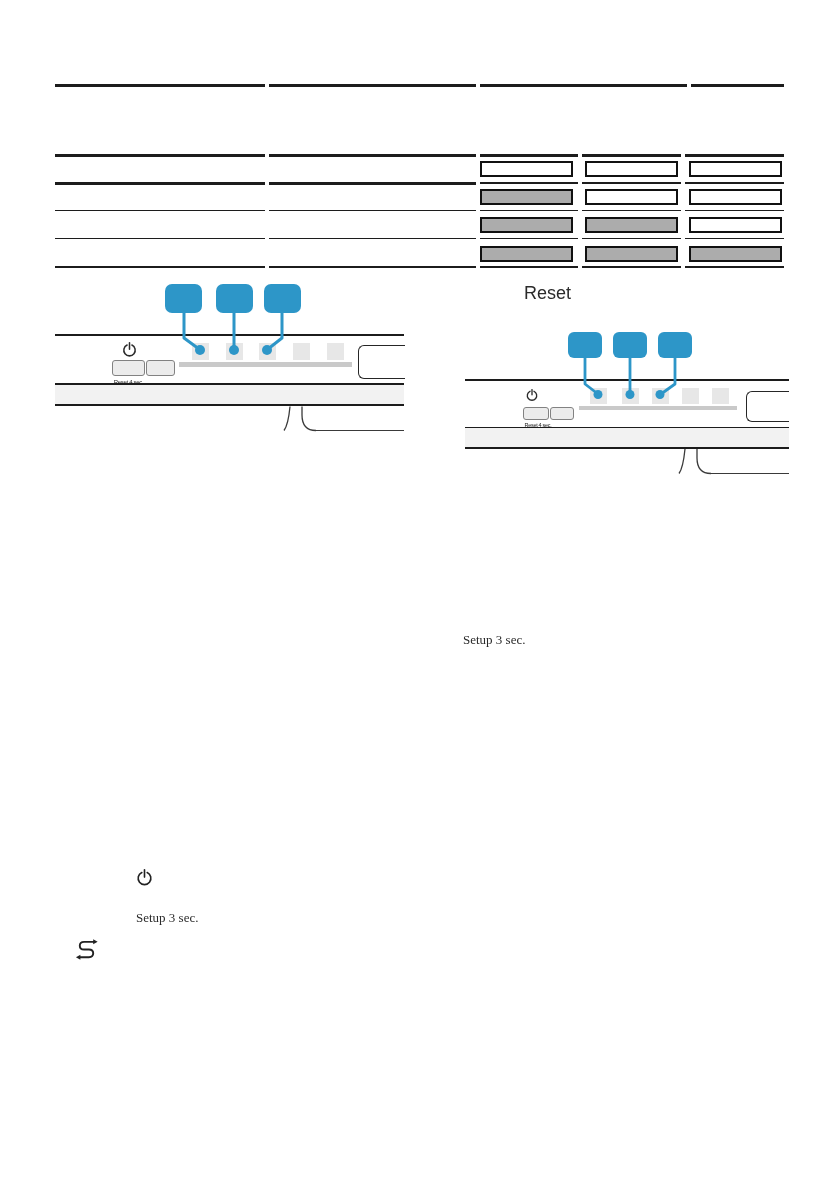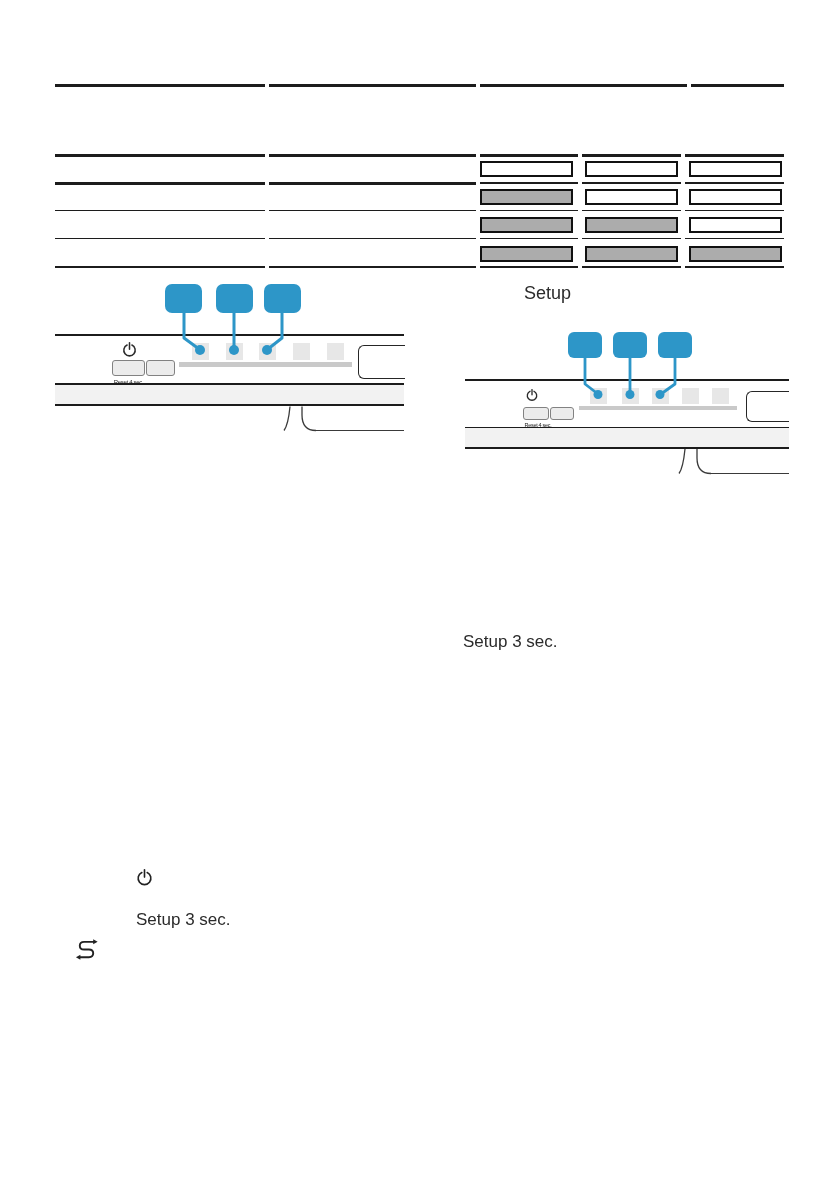--- a/index.html
+++ b/index.html
@@ -12,21 +12,21 @@
   .bar{position:absolute;background:#c9c9c9;}
   .pill{position:absolute;background:#ececec;border:1.3px solid #828282;border-radius:3px;box-sizing:border-box;}
   .tinytxt{position:absolute;font-size:6px;line-height:6px;color:#1a1a1a;white-space:nowrap;
            text-align:center;letter-spacing:-0.3px;}
   .panelline{position:absolute;background:#1c1c1c;}
   .bandfill{position:absolute;background:#f2f2f2;}
   .display{position:absolute;border:1.6px solid #262626;border-right:none;border-radius:6px 0 0 6px;
            box-sizing:border-box;background:#fff;}
   .lbl{position:absolute;color:#2b2b2b;white-space:nowrap;}
   .lbl-start{font-size:18px;}
-  .lbl-setup{font-size:17px;}
+  .lbl-setup{font-size:13px;font-family:Liberation Serif, serif;}
   svg{position:absolute;overflow:visible;}
 </style>
 </head>
 <body>
 
 <div class="page">
 
   <div id="table-rules">
       <div class="seg" style="left: 55px; top: 83.5px; width: 210px; height: 3px; background: rgb(28, 28, 28);"></div>
       <div class="seg" style="left: 269px; top: 83.5px; width: 207px; height: 3px; background: rgb(28, 28, 28);"></div>
@@ -113,21 +113,21 @@
       <circle cx="234" cy="350" r="5" fill="#2d96c8"></circle>
       <circle cx="267" cy="350" r="5" fill="#2d96c8"></circle>
       <path d="M290 406.5 C289 417 288 425 284 430.5" fill="none" stroke="#3a3a3a" stroke-width="1.3"></path>
       <path d="M302 406.5 L302 415 Q302 430.5 316 430.5" fill="none" stroke="#3a3a3a" stroke-width="1.3"></path>
       <line x1="316" y1="430.5" x2="404" y2="430.5" stroke="#3a3a3a" stroke-width="1.2"></line>
     </svg>
   </div>
 
   <div>
 
-    <div class="lbl lbl-start" style="left:524px;top:283px;">Setup</div>
+    <div class="lbl lbl-start" style="left:524px;top:283px;">Reset</div>
 
     <div class="callout" style="left:568px;top:332px;width:34px;height:26px;border-radius:6px;"></div>
     <div class="callout" style="left:613px;top:332px;width:34px;height:26px;border-radius:6px;"></div>
     <div class="callout" style="left:658px;top:332px;width:34px;height:26px;border-radius:6px;"></div>
 
     <div class="panelline" style="left:465px;top:379px;width:324px;height:2.2px;"></div>
 
     <div class="sq" style="left:590px;top:388px;width:17px;height:16px;"></div>
     <div class="sq" style="left:622px;top:388px;width:17px;height:16px;"></div>
     <div class="sq" style="left:652px;top:388px;width:17px;height:16px;"></div>

